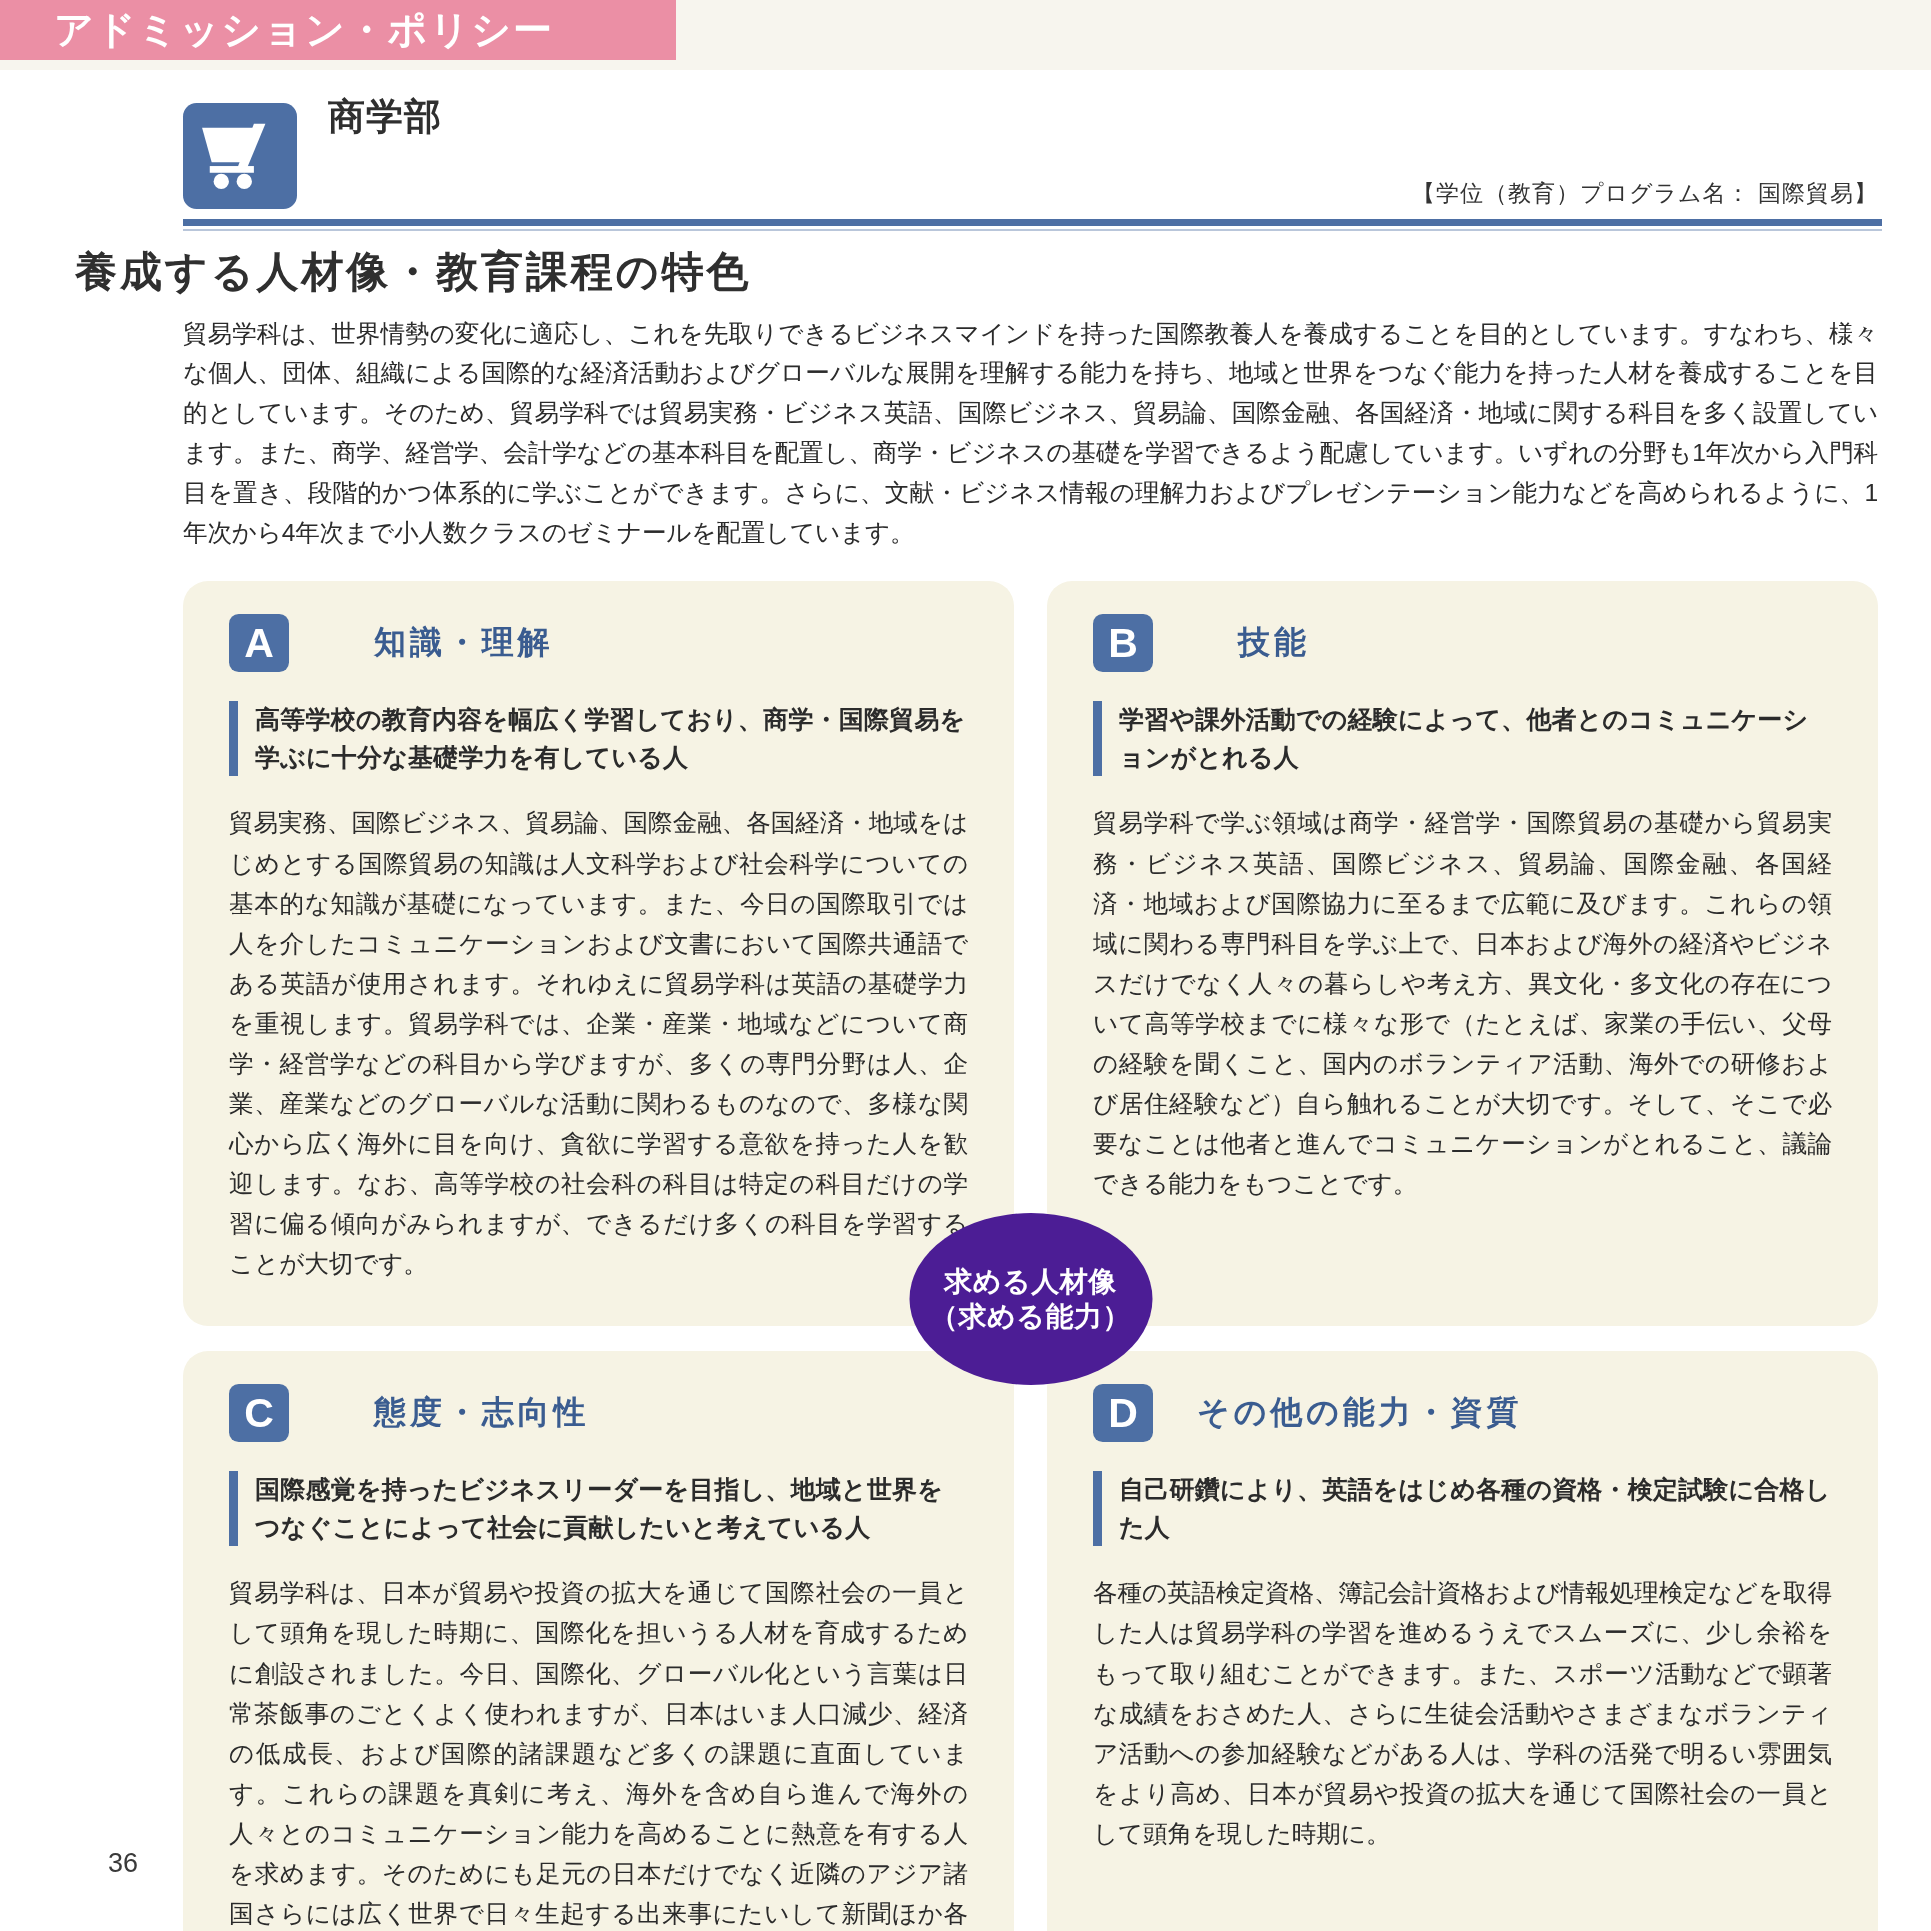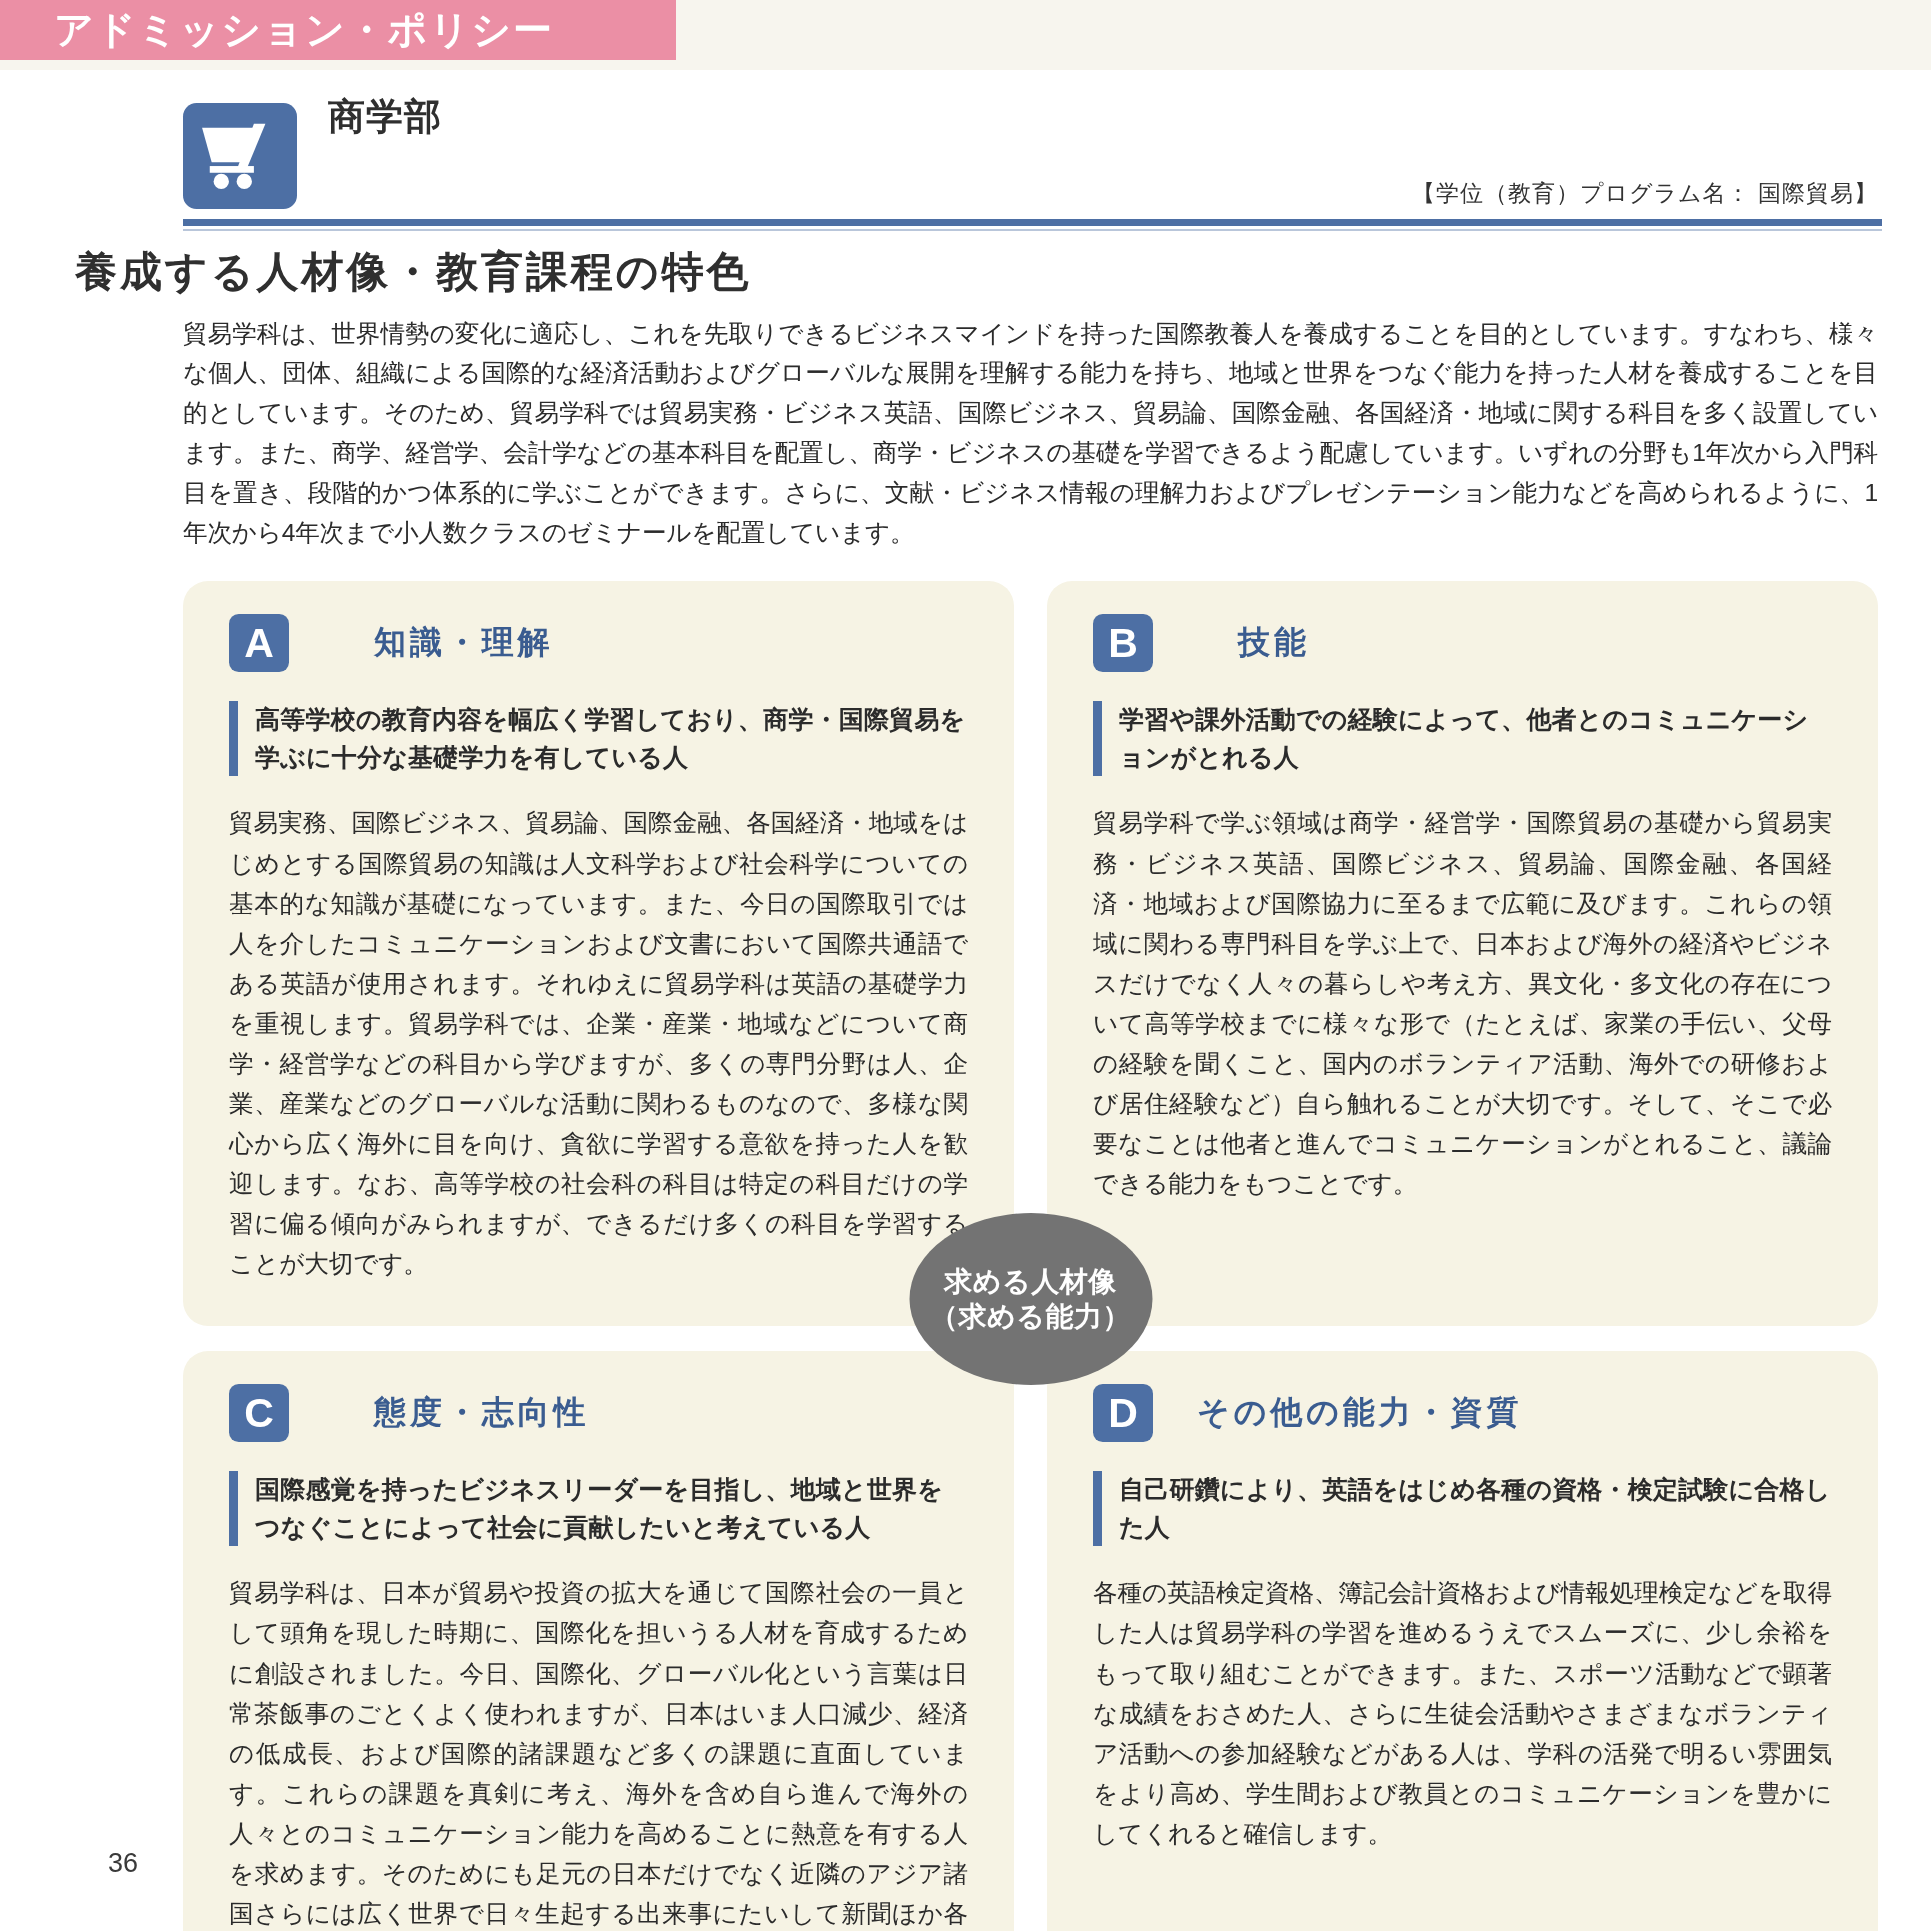--- a/index.html
+++ b/index.html
@@ -191,21 +191,21 @@
   }
 
   
   .center-badge {
     position: absolute;
     left: 50%;
     top: 50%;
     transform: translate(-50%, -50%);
     width: 243px;
     height: 172px;
-    background: #737373;
+    background: #4c1d95;
     border-radius: 50%;
     display: flex;
     flex-direction: column;
     align-items: center;
     justify-content: center;
     z-index: 5;
   }
   .center-badge span {
     color: #ffffff;
     font-size: 28px;
@@ -292,21 +292,21 @@
 
   <div class="panel">
     <div class="panel-head">
       <div class="letter-box">D</div>
       <div class="panel-title tight">その他の能力・資質</div>
     </div>
     <div class="lead-wrap">
       <div class="lead-bar"></div>
       <div class="lead-text">自己研鑽により、英語をはじめ各種の資格・検定試験に合格した人</div>
     </div>
-    <div class="body-text">各種の英語検定資格、簿記会計資格および情報処理検定などを取得した人は貿易学科の学習を進めるうえでスムーズに、少し余裕をもって取り組むことができます。また、スポーツ活動などで顕著な成績をおさめた人、さらに生徒会活動やさまざまなボランティア活動への参加経験などがある人は、学科の活発で明るい雰囲気をより高め、学生間および教員とのコミュニケーションを豊かにしてくれると確信します。</div>
+    <div class="body-text">各種の英語検定資格、簿記会計資格および情報処理検定などを取得した人は貿易学科の学習を進めるうえでスムーズに、少し余裕をもって取り組むことができます。また、スポーツ活動などで顕著な成績をおさめた人、さらに生徒会活動やさまざまなボランティア活動への参加経験などがある人は、学科の活発で明るい雰囲気をより高め、日本が貿易や投資の拡大を通じて国際社会の一員として頭角を現した時期に。</div>
   </div>
 
   <div class="center-badge">
     <span>求める人材像</span>
     <span>（求める能力）</span>
   </div>
 </div>
 
 <div class="page-num">36</div>
 

